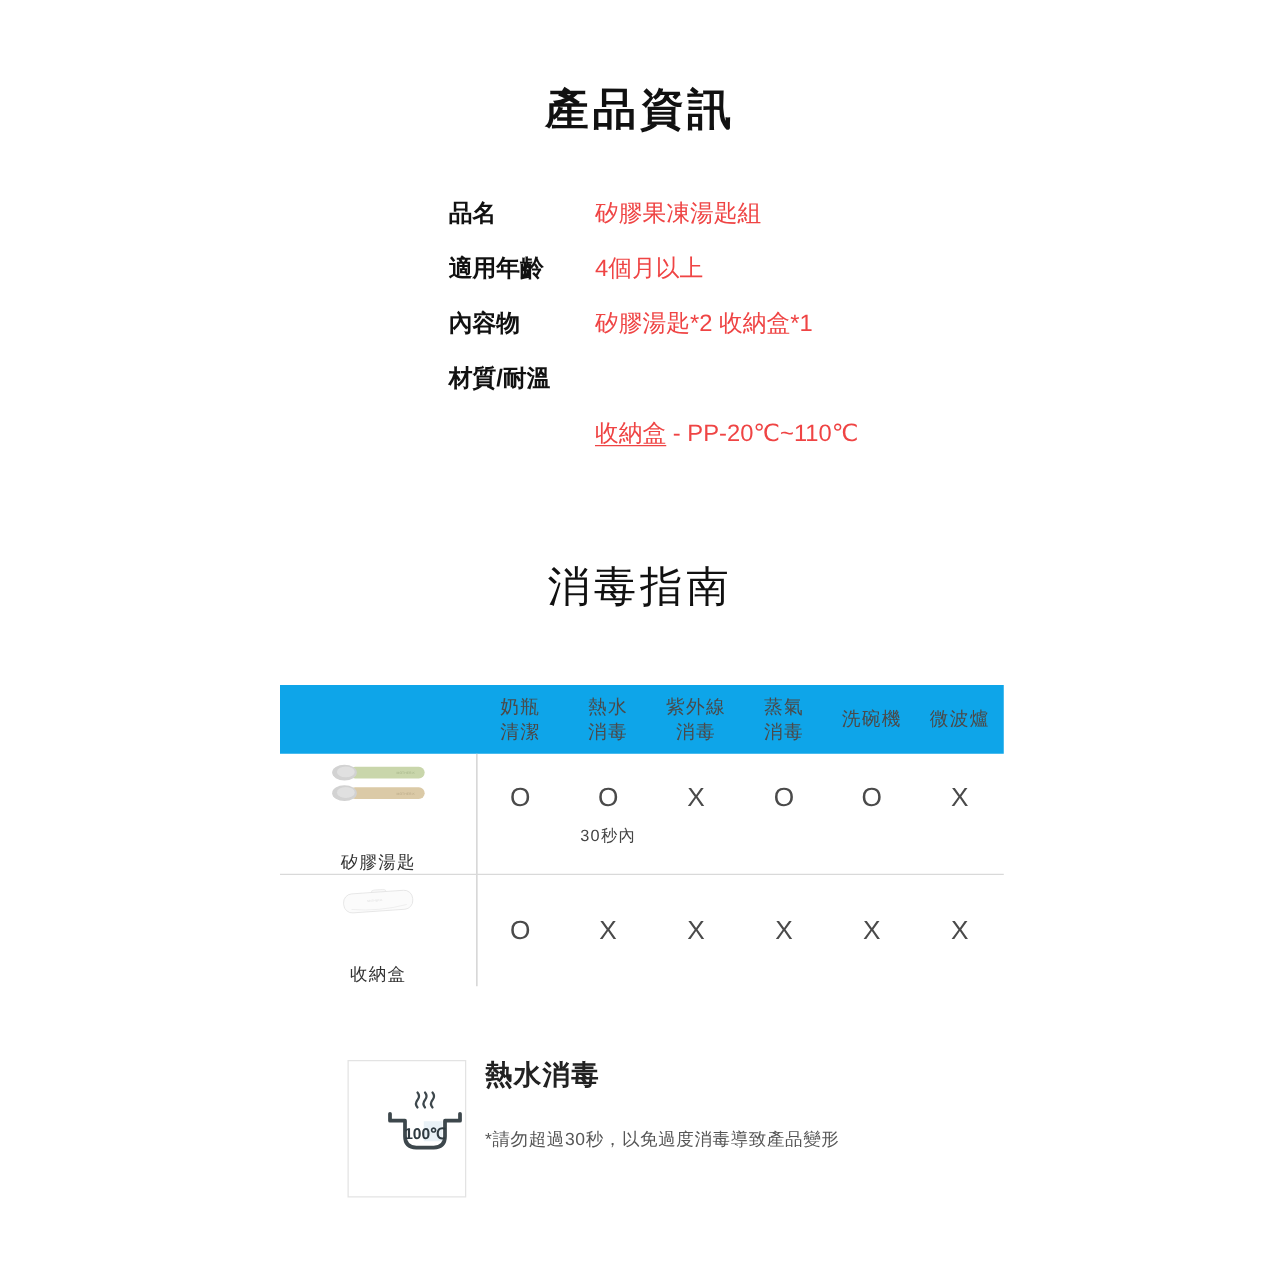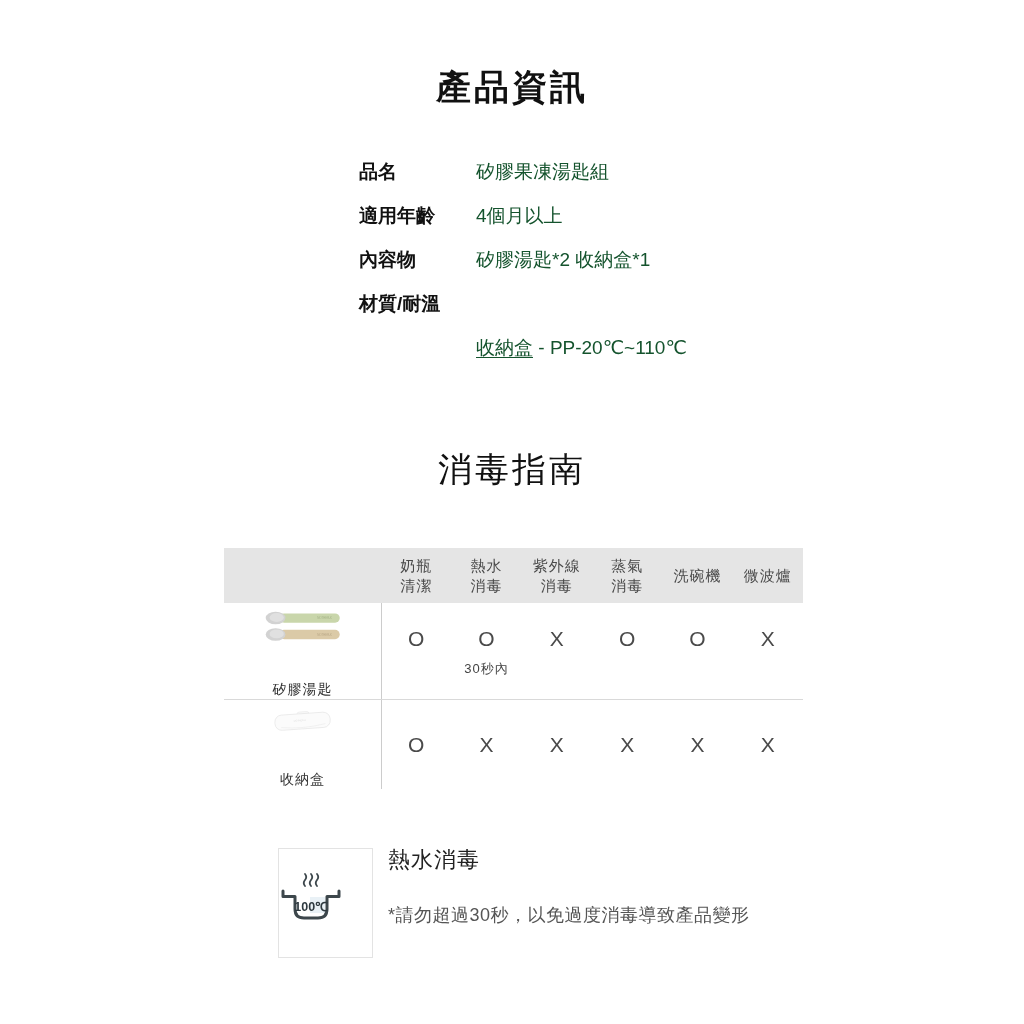--- a/index.html
+++ b/index.html
@@ -17,26 +17,26 @@
   }
   .section-title {
     position:absolute; left:0; top:447px; width:100%;
     text-align:center; font-size:34px; font-weight:400;
     letter-spacing:3px; color:#111;
   }
   
   .info-list { position:absolute; left:343px; top:158px; width:420px;margin-left:16px; }
   .info-row { display:flex; margin-bottom:17px; font-size:19px; line-height:27px; }
   .info-label { width:117px; font-weight:700; color:#111; flex:none; }
-  .info-value { color:#14532d; white-space:nowrap; }
+  .info-value { color:#ef4444; white-space:nowrap; }
   .u { text-decoration:underline; text-underline-offset:3px; }
   
   .t-header {
     position:absolute; left:224px; top:548px; width:579px; height:55px;
-    background:#e5e5e5; display:flex; align-items:center;
+    background:#0ea5e9; display:flex; align-items:center;
   }
   .t-header .spacer { width:157px; flex:none; }
   .t-hcell {
     flex:1; text-align:center; font-size:15px; line-height:20px;
     color:#4a4a4a; letter-spacing:1px;
   }
   .t-row { position:absolute; left:224px; width:579px; display:flex; }
   .t-row.r1 { top:603px; height:96px; }
   .t-row.r2 { top:699px; height:90px; }
   .t-itemcol {
@@ -52,27 +52,27 @@
   .r1 .t-cell { padding-top:23px; }
   .r2 .t-cell { padding-top:33px; }
   .mark { font-size:21px; color:#4a4a4a; line-height:26px; font-weight:400; }
   .cell-note { font-size:13px; color:#444; margin-top:8px; letter-spacing:1px; }
   .t-vline { position:absolute; left:381px; top:603px; width:1px; height:186px; background:#cccccc; }
   .t-hline { position:absolute; left:224px; top:699px; width:579px; height:1px; background:#d9d9d9; }
   
   .hw-iconbox {
     position:absolute; left:278px; top:848px; width:95px; height:110px;
     border:1px solid #e3e3e3; background:#fff;
-    display:flex; align-items:center; justify-content:flex-start;
+    display:flex; align-items:center; justify-content:flex-end;
   }
   .hw-text { position:absolute; left:388px; top:845px; width:450px; }
-  .hw-heading { font-size:22px; font-weight:400; color:#222; letter-spacing:1px; margin-bottom:28px; }
+  .hw-heading { font-size:22px; font-weight:700; color:#222; letter-spacing:1px; margin-bottom:28px; }
   .hw-body { font-size:20px; color:#4a4a4a; line-height:30px; letter-spacing:0.5px; }
   .hw-highlight { color:#c0413c; }
-  .hw-footnote { font-size:18px; color:#555; margin-top:12px; letter-spacing:0.5px; }
+  .hw-footnote { font-size:14px; color:#555; margin-top:12px; letter-spacing:0.5px; }
 </style>
 </head>
 <body>
 
 <div class="page">
 
   <div class="main-title">產品資訊</div>
 
   <div class="info-list">
     <div class="info-row">

